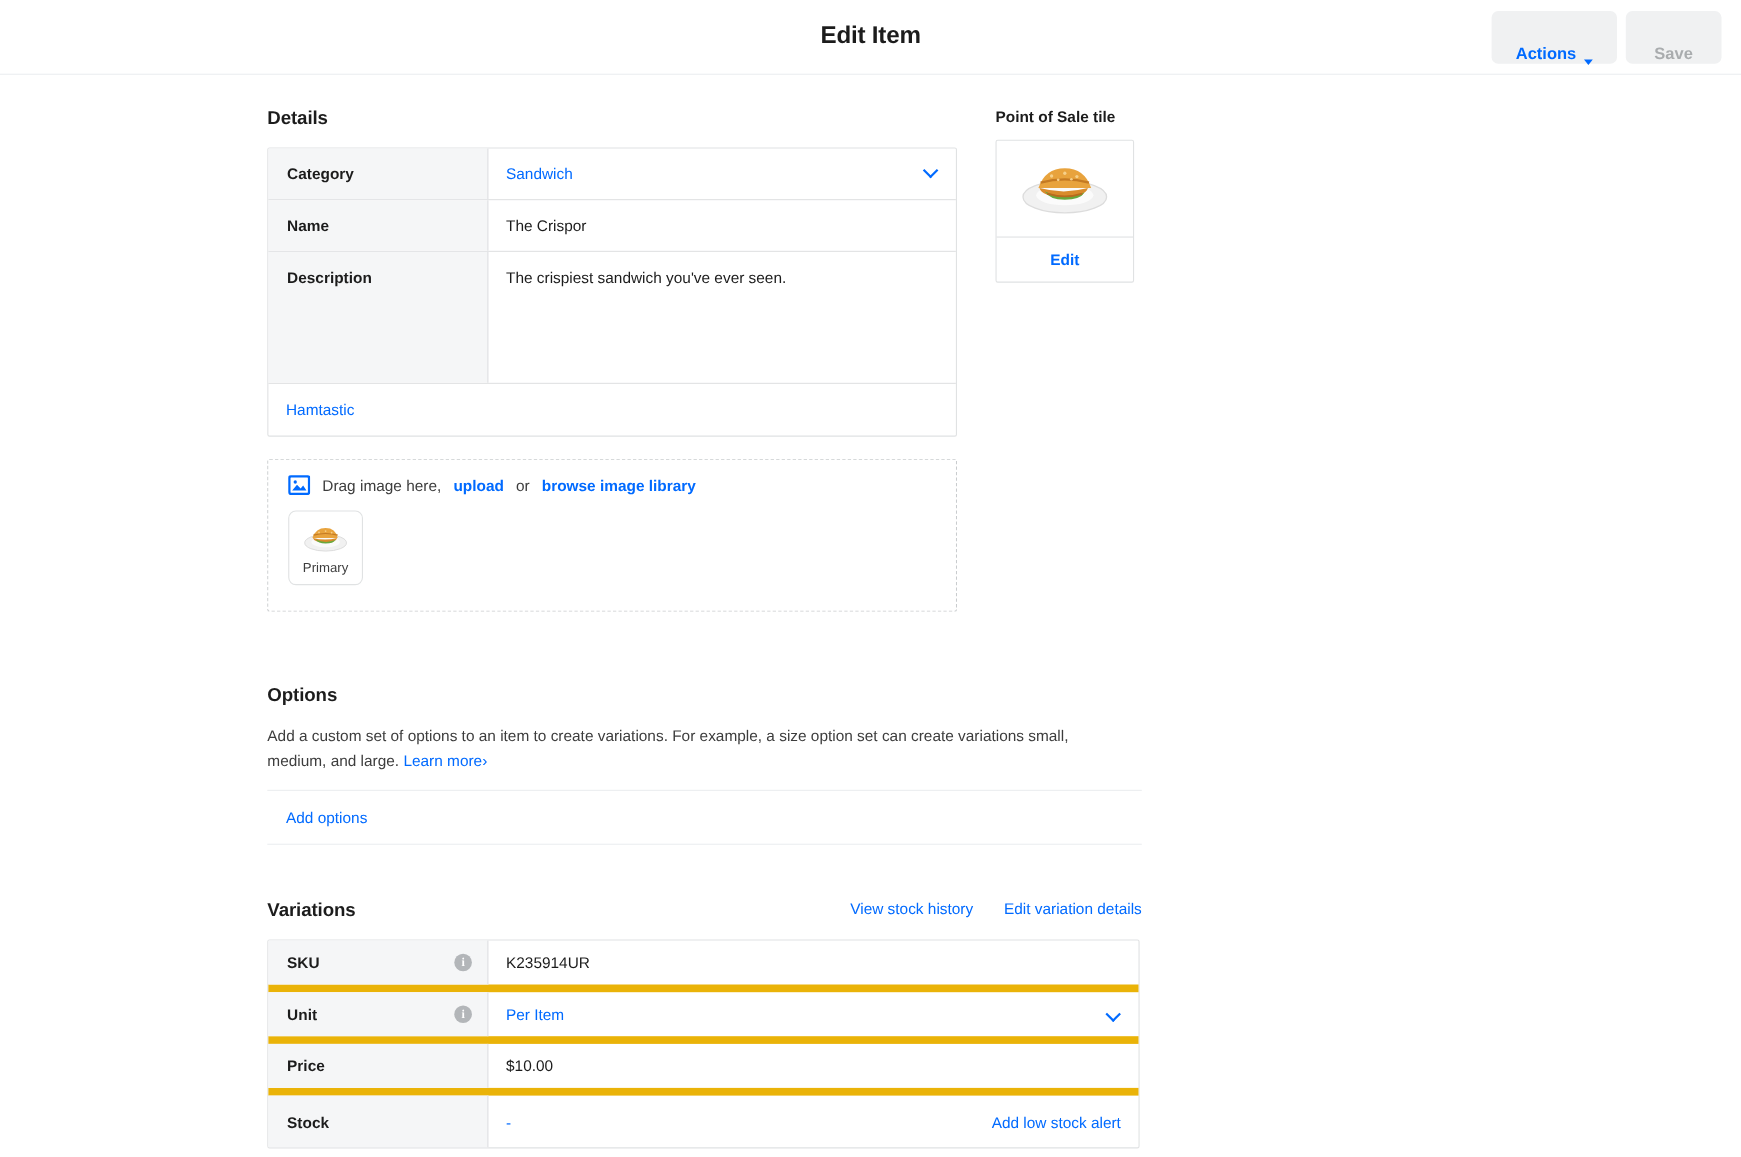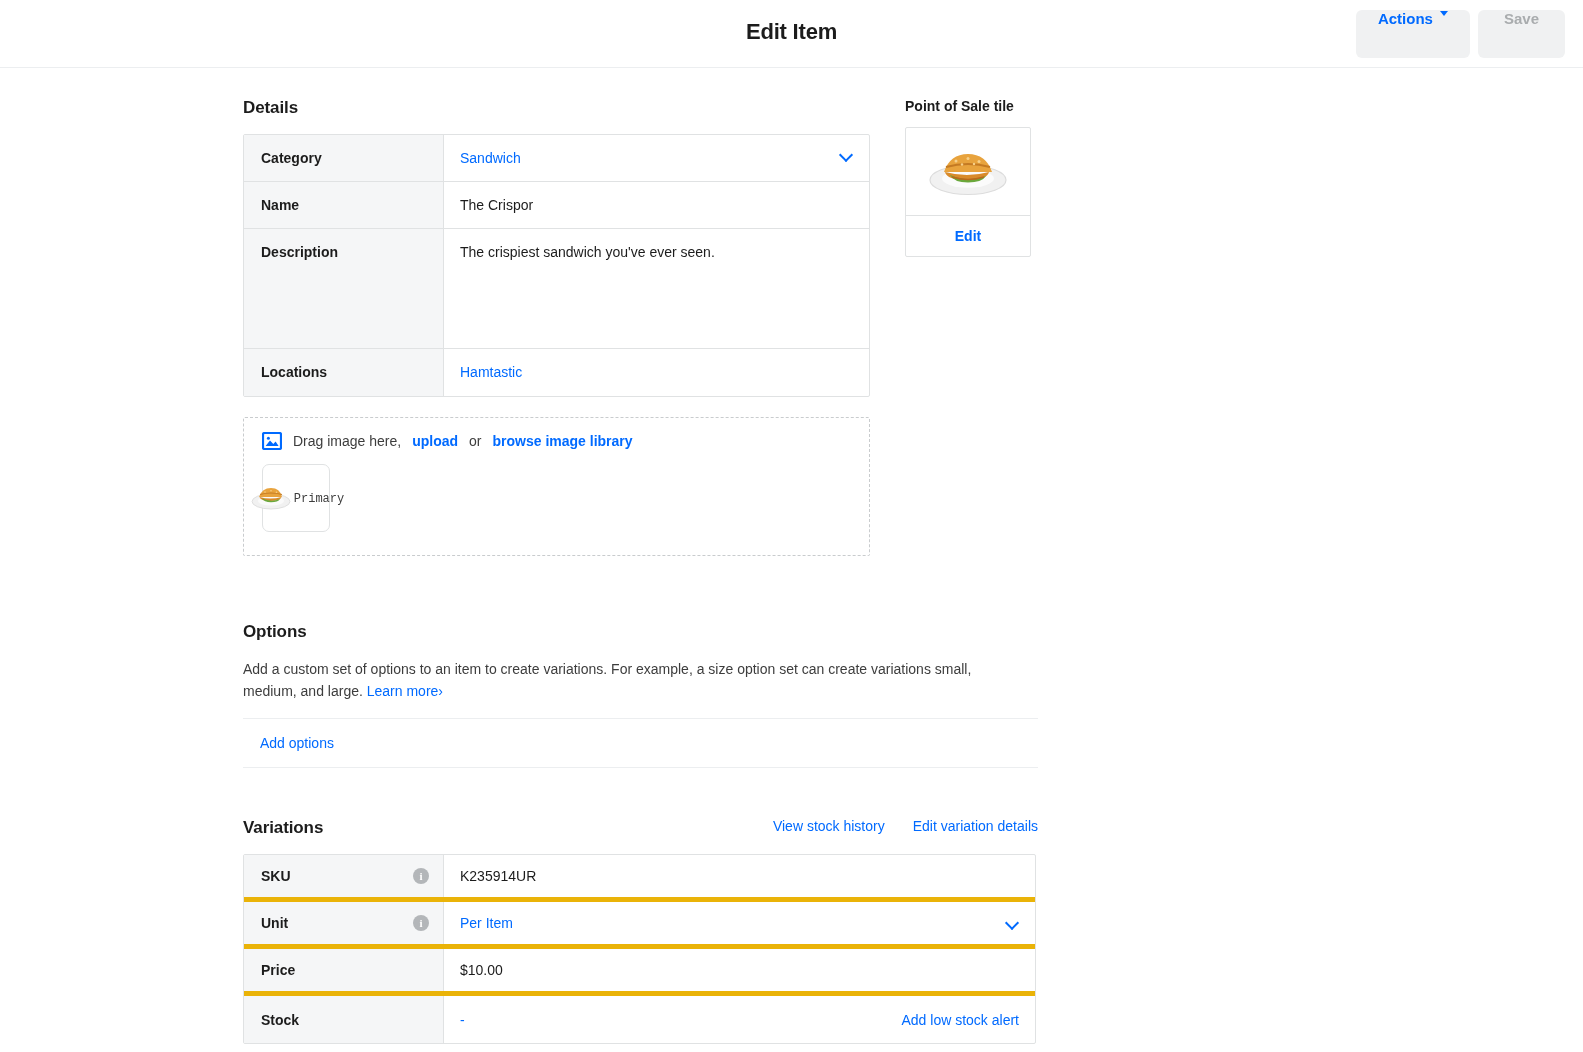--- a/index.html
+++ b/index.html
@@ -38,21 +38,21 @@
   .btn {
     height: 48px;
     padding: 0 22px;
     border: none;
     border-radius: 6px;
     font-size: 15px;
     font-weight: bold;
     font-family: "Liberation Sans", sans-serif;
     cursor: pointer;
     display: inline-flex;
-    align-items: flex-start;
+    align-items: flex-end;
     gap: 7px;
     background: #f0f1f2;
   }
   .btn-actions { color: #006aff; }
   .btn-save { color: #a9acae; cursor: default; padding: 0 26px; }
   .caret-down {
     display: inline-block;
     width: 0; height: 0;
     border-left: 4.5px solid transparent;
     border-right: 4.5px solid transparent;
@@ -158,25 +158,24 @@
     flex: 0 0 20px;
   }
   .thumb {
     margin-top: 14px;
     width: 68px;
     height: 68px;
     border: 1px solid #e0e2e3;
     border-radius: 7px;
     background: #ffffff;
     display: flex;
-    flex-direction: row;
+    flex-direction: column;
     align-items: center;
     justify-content: center;
     cursor: pointer;
-    font-family: Liberation Mono, monospace;
   }
   .thumb-label {
     font-size: 12px;
     color: #3d3d3d;
     margin-top: 1px;
   }
 
   
   .options-block { margin-top: 66px; width: 795px; }
   .options-desc {
@@ -202,21 +201,21 @@
   }
   .var-links { display: flex; gap: 28px; font-size: 14px; }
   .vtable {
     border: 1px solid #e0e2e3;
     border-radius: 2px;
     width: 793px;
     background: #ffffff;
   }
   .vrow {
     display: flex;
-    border-bottom: 5px solid #eab308;
+    border-bottom: 7px solid #eab308;
     height: 47px;
   }
   .vrow:last-child { border-bottom: none; }
   .vlabel {
     width: 200px;
     flex: 0 0 200px;
     background: #f5f6f7;
     border-right: 1px solid #e0e2e3;
     font-size: 14px;
     font-weight: bold;
@@ -330,23 +329,20 @@
       <div class="frow row-desc">
         <div class="flabel">
           <span class="lbl-text">Description</span>
         </div>
         <div class="fvalue">
           <span>The crispiest sandwich you've ever seen.</span>
         </div>
       </div>
 
       <div class="frow">
-        <div class="flabel">
-          <span class="lbl-text">Locations</span>
-        </div>
         <div class="fvalue">
           <span class="link">Hamtastic</span>
         </div>
       </div>
 
     </div>
 
     <div class="dropzone">
       <div class="dz-head">
         <span class="img-icon">

